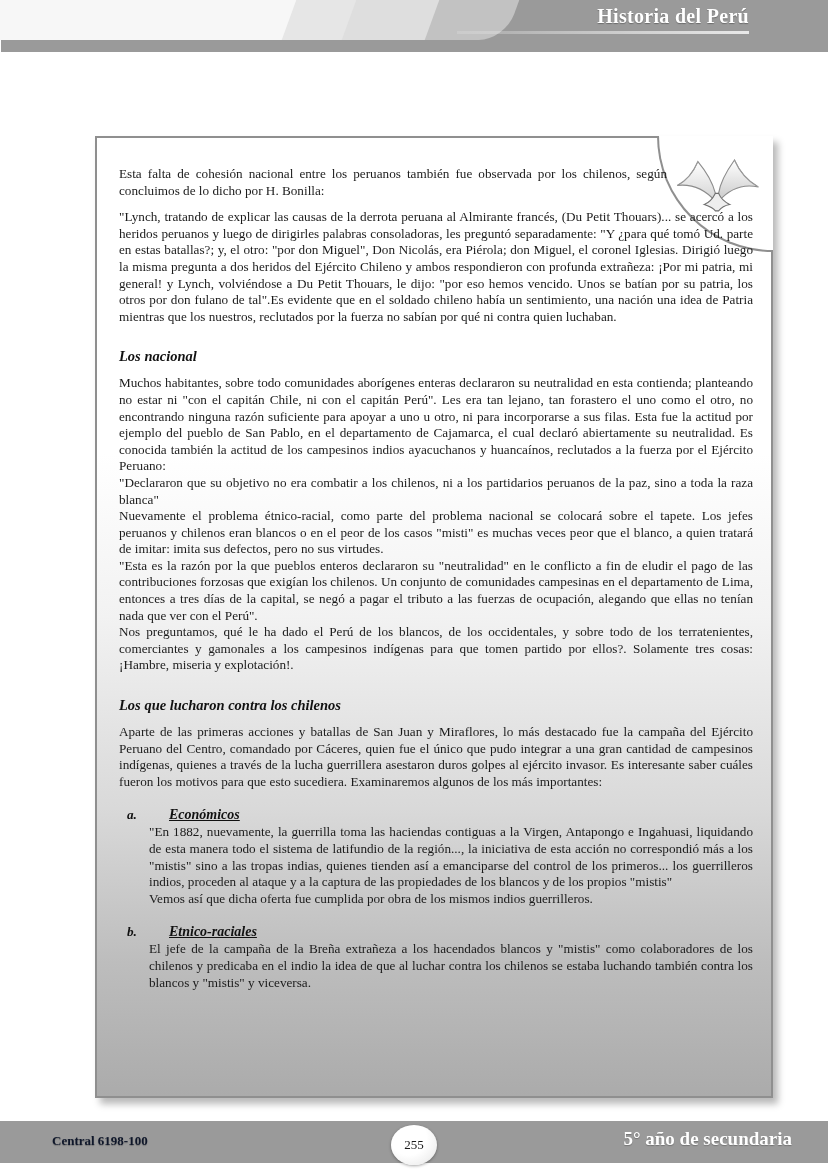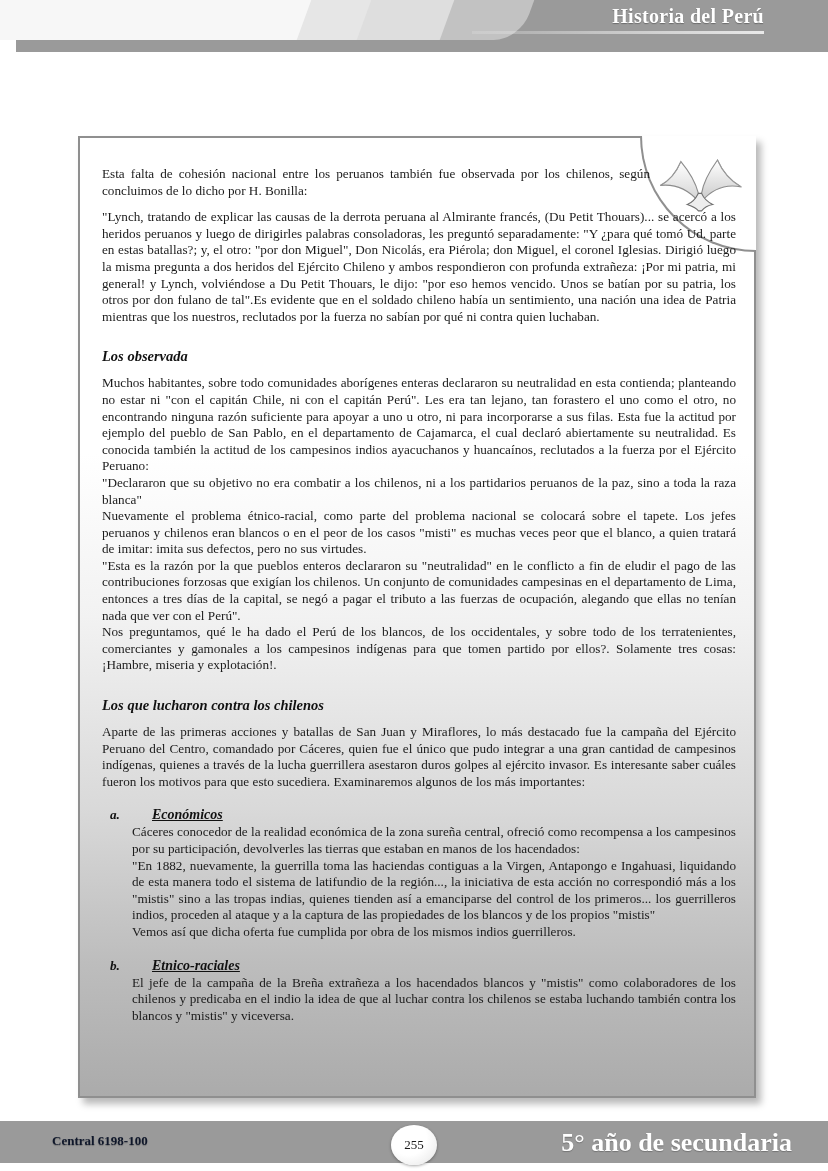--- a/index.html
+++ b/index.html
@@ -11,21 +11,21 @@
     width: 828px;
     height: 1171px;
     position: relative;
     overflow: hidden;
     font-family: "Liberation Serif", "DejaVu Serif", serif;
   }
 
   
   .header {
     position: absolute;
-    left: 16px; top: 0;
+    left: 1px; top: 0;
     width: 776px;
     height: 52px;
   }
   .header-bg {
     position: absolute;
     left: 0; top: 0;
     width: 828px; height: 40px;
     background: #9a9a9a;
   }
   
@@ -77,21 +77,21 @@
     right: 28px;
     top: 31px;
     width: 292px;
     height: 3px;
     background: linear-gradient(to right, rgba(255,255,255,0.15), #e9e9e9);
   }
 
   
   .panel-wrap {
     position: absolute;
-    left: 78px;
+    left: 95px;
     top: 136px;
     width: 678px;
     height: 962px;
   }
   .panel {
     position: absolute;
     left: 0; top: 0;
     width: 100%;
     height: 100%;
     box-sizing: border-box;
@@ -212,21 +212,21 @@
     left: 52px; top: 20px;
     color: #0f172a;
     font-size: 13px;
     font-weight: bold;
     text-shadow: 0 1px 1px rgba(0,0,0,0.25);
   }
   .footer-right {
     position: absolute;
     right: 36px; top: 15px;
     color: #ffffff;
-    font-size: 26px;
+    font-size: 19px;
     font-weight: bold;
     text-shadow: 0 1px 1px rgba(0,0,0,0.25);
   }
   .page-badge {
     position: absolute;
     left: 50%;
     top: 12px;
     margin-left: -23px;
     width: 46px;
     height: 40px;
@@ -283,21 +283,21 @@
     <div class="content">
 
       <p class="para narrow">Esta falta de cohesión nacional entre los peruanos también fue observada por los chilenos, según concluimos de lo dicho por  H. Bonilla:</p>
 
       <div class="gap-s"></div>
 
       <p class="para">"Lynch, tratando de explicar las causas de la derrota peruana al Almirante francés, (Du Petit Thouars)... se acercó a los heridos peruanos y luego de dirigirles palabras consoladoras, les preguntó separadamente: "Y ¿para qué tomó Ud. parte en estas batallas?; y, el otro: "por don Miguel", Don Nicolás, era Piérola; don Miguel, el coronel Iglesias. Dirigió luego la misma pregunta a dos heridos del Ejército Chileno y ambos respondieron con profunda extrañeza: ¡Por mi patria, mi general! y Lynch, volviéndose a Du Petit Thouars, le dijo: "por eso hemos vencido. Unos se batían por su patria, los otros por don fulano de tal".Es evidente que en el soldado chileno había un sentimiento, una nación una idea de Patria mientras que los nuestros, reclutados por la fuerza no sabían por qué ni contra quien luchaban.</p>
 
       <div class="gap-l"></div>
 
-      <h3 class="subhead">Los observada</h3>
+      <h3 class="subhead">Los nacional</h3>
 
       <div class="gap-s"></div>
 
       <p class="para">Muchos habitantes, sobre todo comunidades aborígenes enteras declararon su neutralidad en esta contienda; planteando no estar ni "con el capitán Chile, ni con el capitán Perú". Les era tan lejano, tan forastero el uno como el otro, no encontrando ninguna razón suficiente para apoyar a uno u otro, ni para incorporarse a sus filas. Esta fue la actitud por ejemplo del pueblo de San Pablo, en el departamento de Cajamarca, el cual declaró abiertamente su neutralidad. Es conocida también la actitud de los campesinos indios ayacuchanos y huancaínos, reclutados a la fuerza por el Ejército Peruano:</p>
       <p class="para">"Declararon que su objetivo no era combatir a los chilenos, ni a los partidarios peruanos de la paz, sino a toda la raza blanca"</p>
       <p class="para">Nuevamente el problema étnico-racial, como parte del problema nacional se colocará sobre el tapete. Los jefes peruanos y chilenos eran blancos o en el peor de los casos "misti" es muchas veces peor que el blanco, a quien tratará de imitar: imita sus defectos, pero no sus virtudes.</p>
       <p class="para">"Esta es la razón por la que pueblos enteros declararon su "neutralidad" en le conflicto a fin de eludir el pago de las contribuciones forzosas que exigían los chilenos. Un conjunto de comunidades campesinas en el departamento de Lima, entonces a tres días de la capital, se negó a pagar el tributo a las fuerzas de ocupación, alegando que ellas no tenían nada que ver con el Perú".</p>
       <p class="para">Nos preguntamos, qué le ha dado el Perú de los blancos, de los occidentales, y sobre todo de los terratenientes, comerciantes y gamonales a los campesinos indígenas para que tomen partido por ellos?. Solamente tres cosas: ¡Hambre, miseria y explotación!.</p>
 
       <div class="gap-l"></div>
@@ -308,21 +308,20 @@
 
       <p class="para">Aparte de las primeras acciones y batallas de San Juan y Miraflores, lo más destacado fue la campaña del Ejército Peruano del Centro, comandado por Cáceres, quien fue el único que pudo integrar a una gran cantidad de campesinos indígenas, quienes a través de la lucha guerrillera asestaron duros golpes al ejército invasor. Es interesante saber cuáles fueron los motivos para que esto sucediera. Examinaremos algunos de los más importantes:</p>
 
       <div class="gap-m"></div>
 
       <div class="list-item">
         <div class="list-letter">a.</div>
         <div class="list-title">Económicos</div>
       </div>
       <div class="list-body">
-        <p class="para">Cáceres conocedor de la realidad económica de la zona sureña central, ofreció como recompensa a los campesinos por su participación, devolverles las tierras que estaban en manos de los hacendados:</p>
         <p class="para">"En 1882, nuevamente, la guerrilla toma las haciendas contiguas a la Virgen, Antapongo e Ingahuasi, liquidando de esta manera todo el sistema de latifundio de la región..., la iniciativa de esta acción no correspondió más a los "mistis" sino a las tropas indias,  quienes tienden así a emanciparse del control de los primeros... los guerrilleros indios, proceden al ataque y a la captura de las propiedades de los blancos y de los propios "mistis"</p>
         <p class="para">Vemos así que dicha oferta fue cumplida por obra de los mismos indios guerrilleros.</p>
       </div>
 
       <div class="gap-m"></div>
 
       <div class="list-item">
         <div class="list-letter">b.</div>
         <div class="list-title">Etnico-raciales</div>
       </div>

